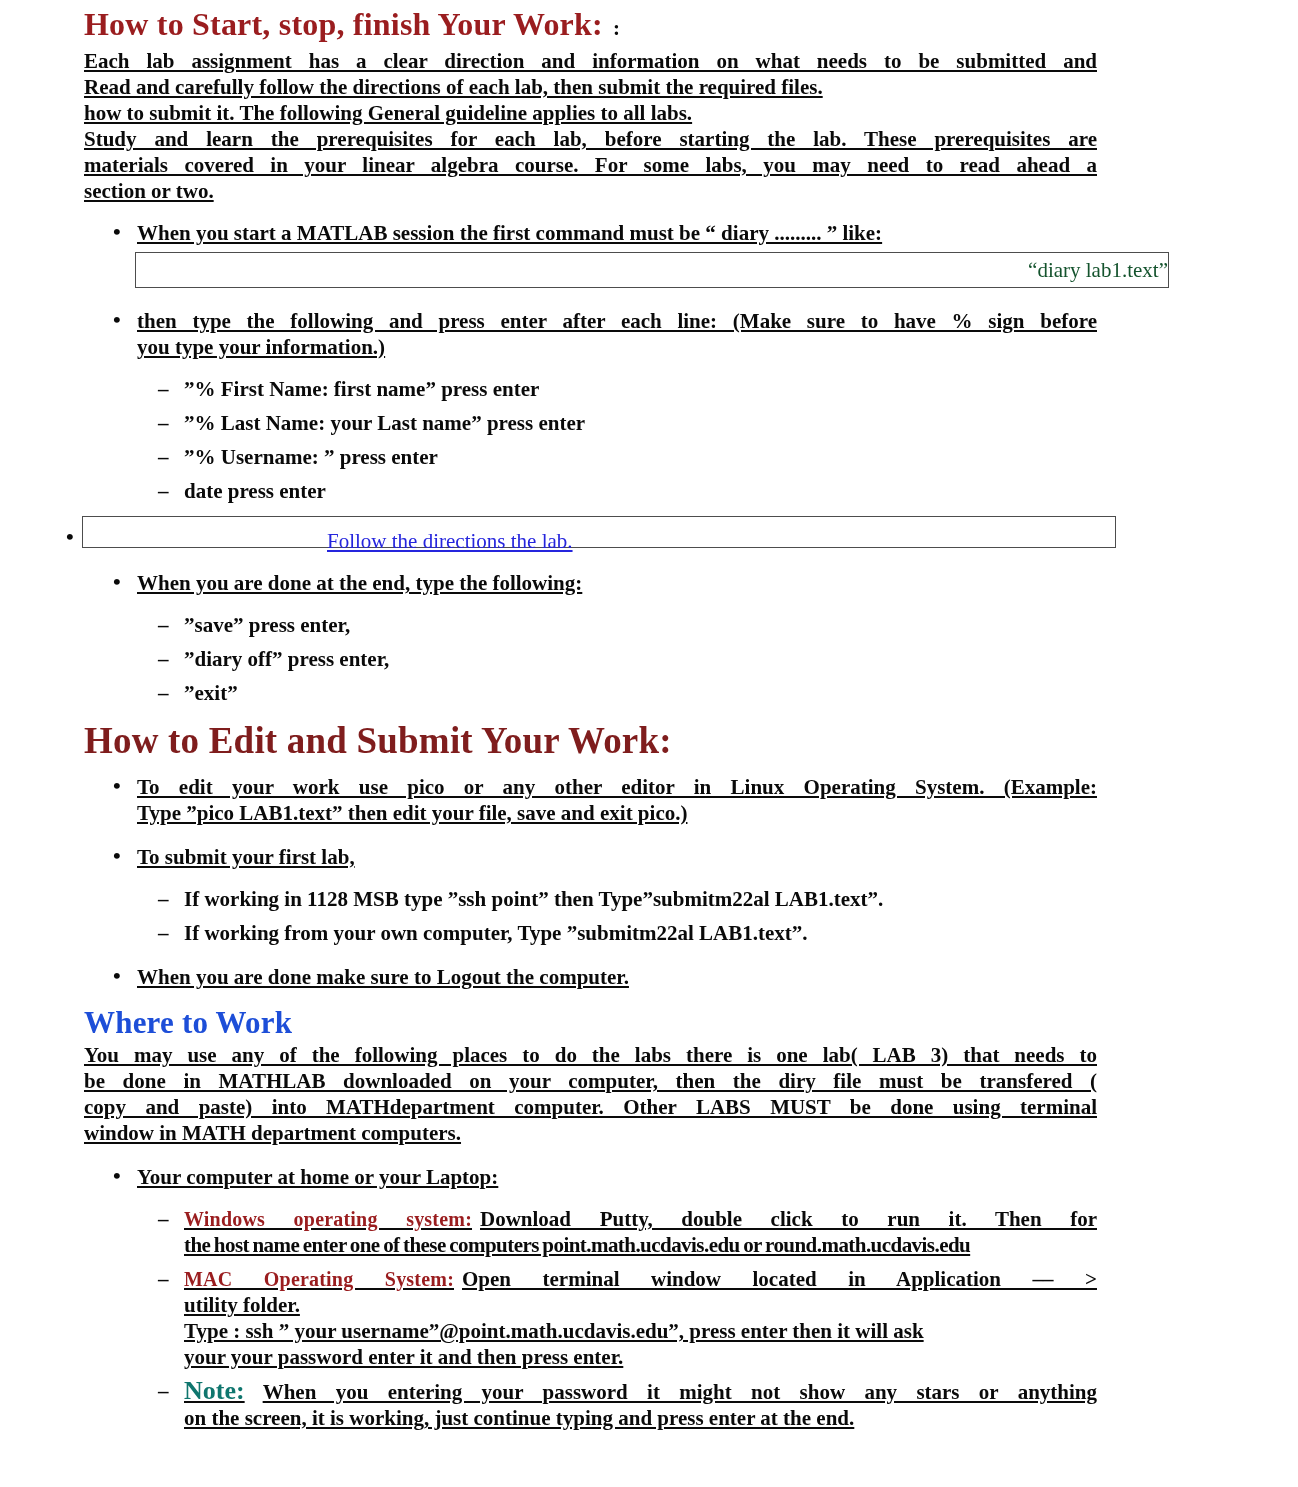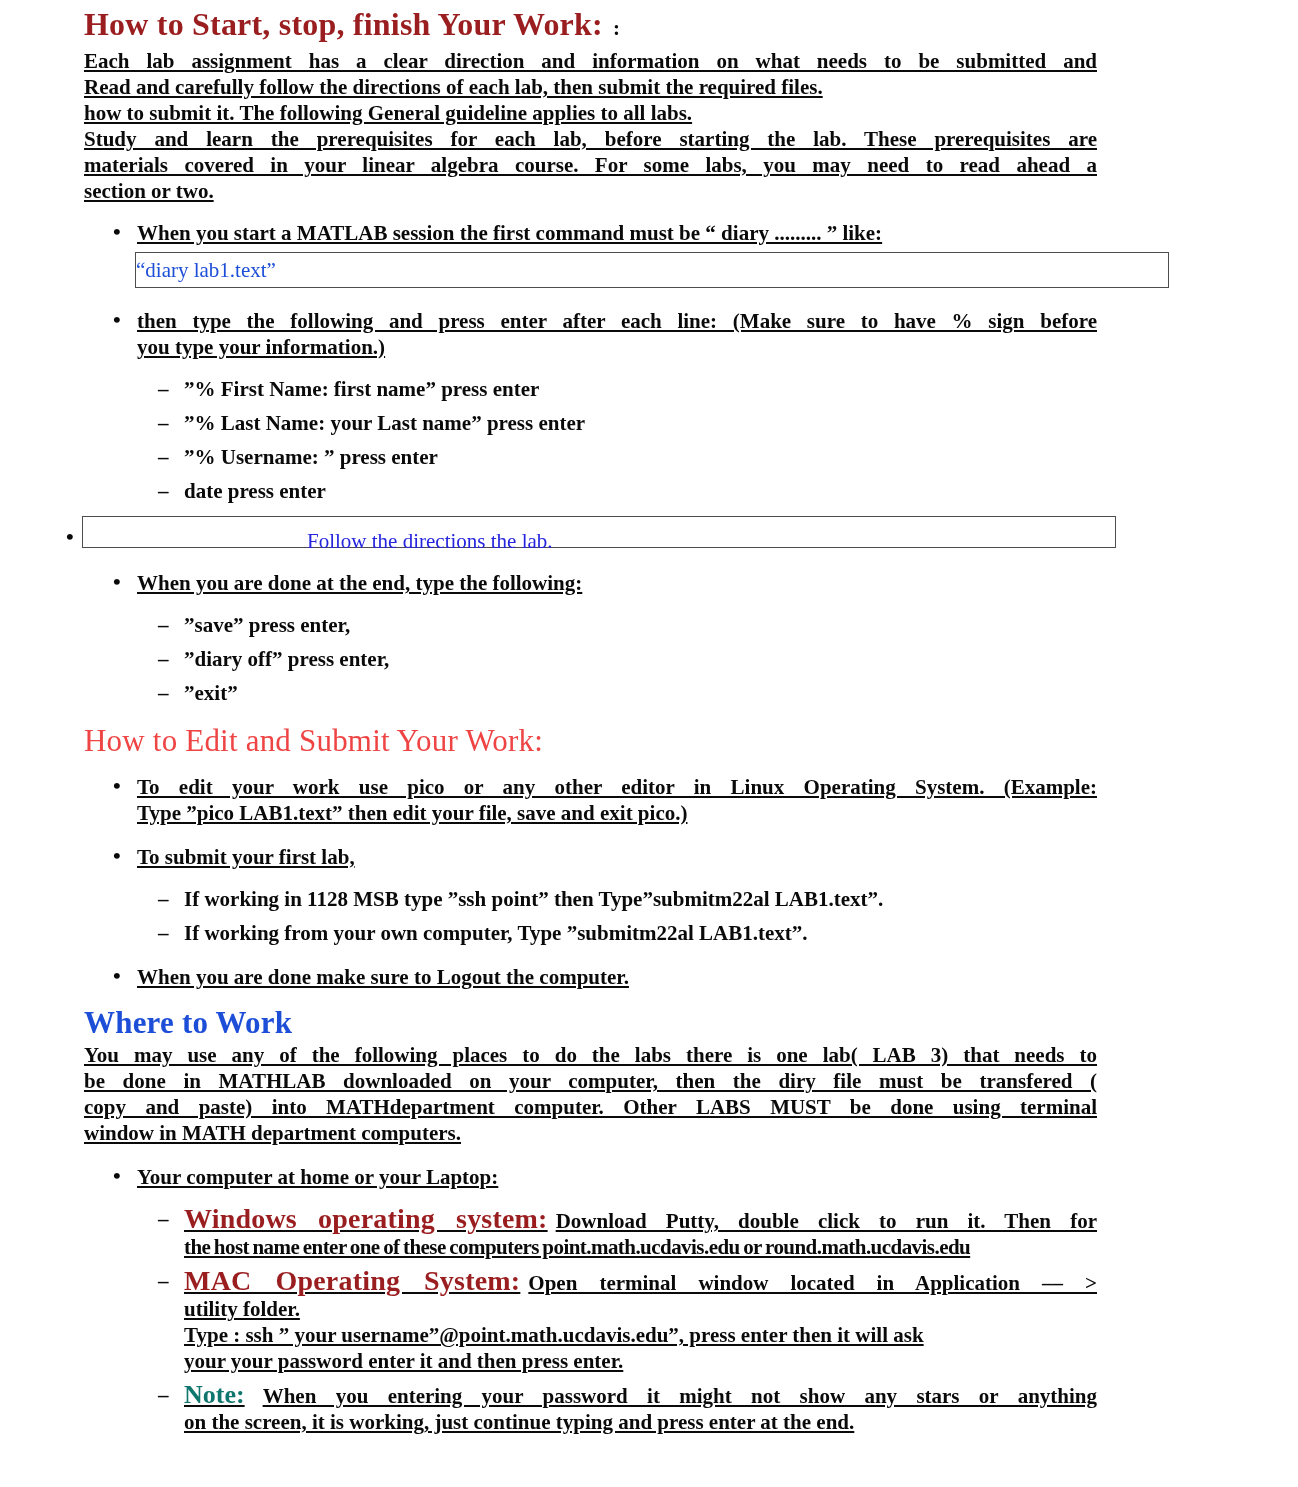--- a/index.html
+++ b/index.html
@@ -14,21 +14,21 @@
     padding: 6px 0 0 84px;
     overflow: hidden;
   }
   .content { width: 1013px; }
   .h1 {
     color: #9a1d1f; font-size: 32px; line-height: 36px; font-weight: 700;
     letter-spacing: 0.2px; white-space: nowrap;
   }
   .h1 .suffix { color:#0a0a0a; font-size:21px; font-weight:700; margin-left:10px; }
   .h2 {
-    color: #ef4444; font-size: 31px; line-height: 38px; font-weight: 400;
+    color: #7f1d1d; font-size: 37px; line-height: 38px; font-weight: 700;
     margin-top: 16px; letter-spacing: 0.2px;
   }
   .h3 {
     color: #1d4ed8; font-size: 31px; line-height: 38px; font-weight: 700;
     margin-top: 14px; letter-spacing: 0.2px;
   }
   .body-text { font-size: 21px; line-height: 26px; }
   .line { text-align: left; text-decoration: underline; }
   .flush { text-align: justify; text-align-last: justify; }
   .intro { margin-top: 2px; }
@@ -52,39 +52,39 @@
   .mt22 { margin-top: 22px; }
   .mt14 { margin-top: 14px; }
   .mt8  { margin-top: 8px; }
   .gap8 > .dash-item + .dash-item { margin-top: 8px; }
 
   .boxed1 {
     margin-left: 51px; margin-top: 6px;
     width: 1032px; height: 34px;
     border: 1.5px solid #4d4d4d;
     box-sizing: content-box;
-    text-align: left; line-height: 34px;
-    color: #1d4ed8; font-size: 21px; font-weight: 400;
+    text-align: right; line-height: 34px;
+    color: #14532d; font-size: 21px; font-weight: 400;
   }
   .boxed2-row { position: relative; margin-left: -2px; margin-top: 12px; }
   .boxed2-row::before {
     content: "•"; position: absolute; left: -16px; bottom: -2px; font-size: 22px; color:#0a0a0a;
   }
   .boxed2 {
     position: relative;
     width: 1032px; height: 30px;
     border: 1.5px solid #4d4d4d;
     box-sizing: content-box;
   }
   .boxed2 .blue-line {
-    position: absolute; left: 224px; bottom: -7px;
-    color: #2525dd; font-size: 21px; font-weight: 400; white-space: nowrap;
+    position: absolute; left: 244px; bottom: -7px;
+    color: #2525dd; font-size: 21px; font-weight: 400; white-space: nowrap; text-decoration: underline;
   }
   .red-label { color: #9a1d1f; font-weight: 700; }
-  .win-label, .mac-label { font-size: 28px; letter-spacing: 0.2px; }
+  .win-label, .mac-label { font-size: 20px; letter-spacing: 0.2px; }
   .note-label { color: #0f766e; font-weight: 700; font-size: 26px; }
   .after-label { margin-left: 8px; }
   .tight { letter-spacing: -0.55px; word-spacing: -1.2px; white-space: nowrap; }
 </style>
 </head>
 <body>
 
 <div class="page">
   <div class="content">
 

